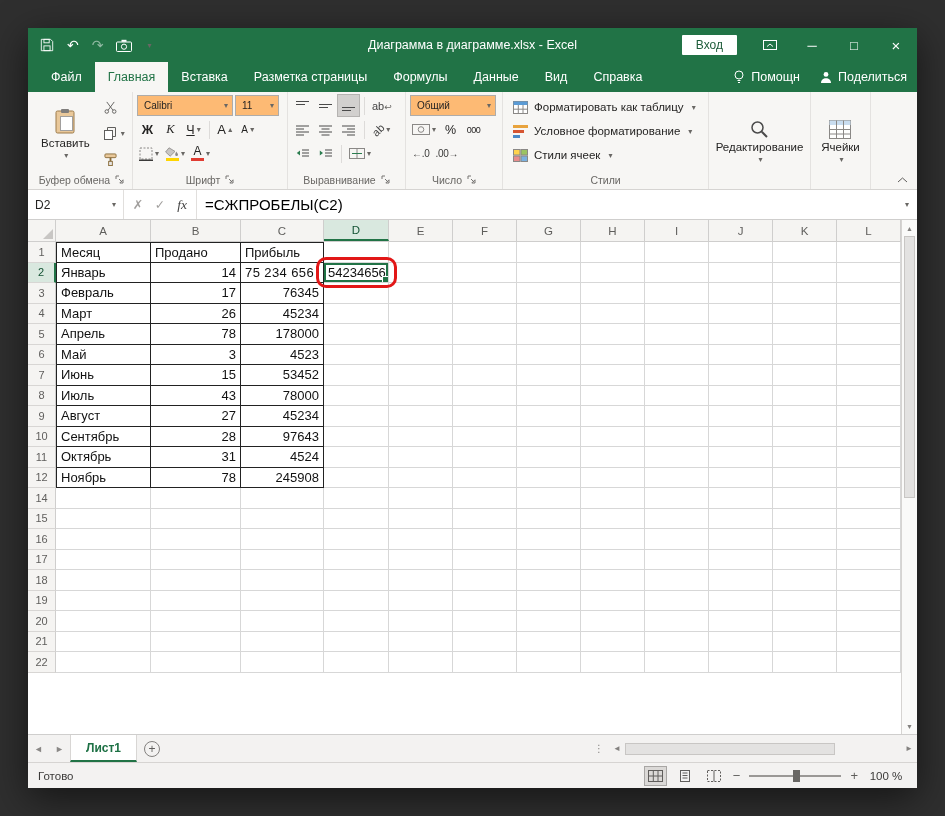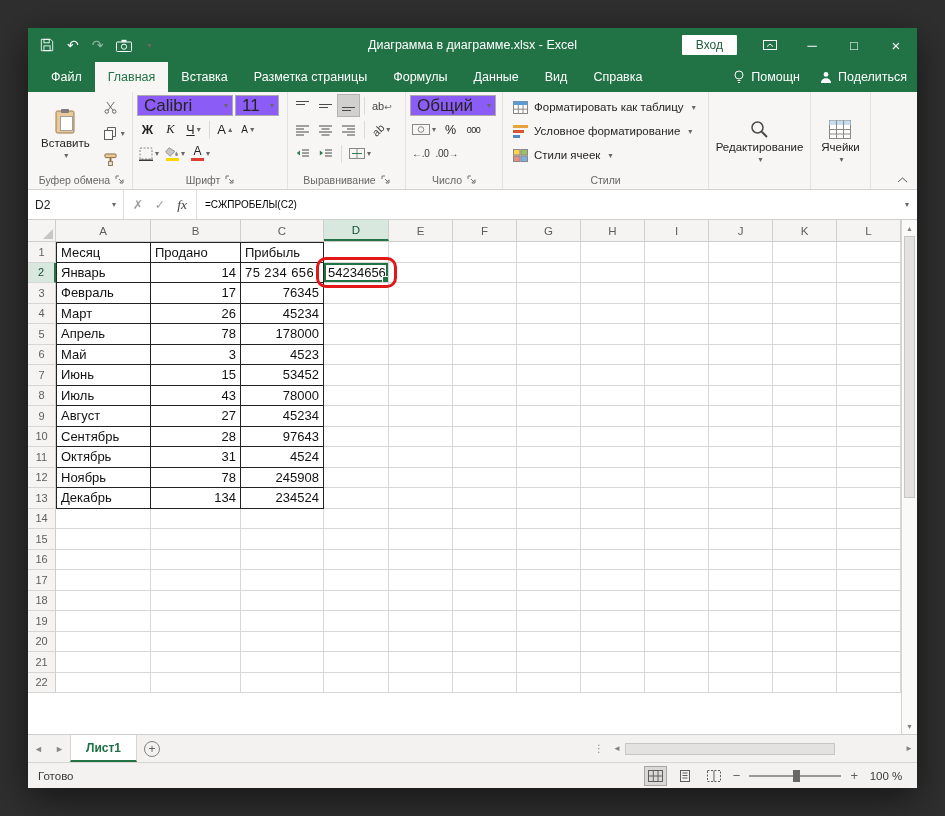--- a/index.html
+++ b/index.html
@@ -29,21 +29,21 @@
   
   .ribbon{height:98px;background:#f7f6f4;display:flex;align-items:stretch;flex:0 0 auto;border-bottom:1px solid #d6d4d2;position:relative;padding-left:3px}
   .rgroup{display:flex;flex-direction:column;border-right:1px solid #e4e2e0;flex:0 0 auto}
   .rbody{flex:1;display:flex;padding:3px 4px 0}
   .rbody.vert{flex-direction:column;justify-content:flex-start;gap:3px}
   .rlabel{height:17px;display:flex;align-items:center;justify-content:center;gap:5px;font-size:10.5px;color:#696764;padding-bottom:2px;white-space:nowrap}
   .bigbtn{display:flex;flex-direction:column;align-items:center;justify-content:center;gap:2px;padding:2px 6px;font-size:11.5px;text-align:center}
   .smallcol{display:flex;flex-direction:column;justify-content:space-between;padding:3px 0 3px 5px}
   .sbtn{height:19px;display:flex;align-items:center;gap:3px;padding:0 3px}
   .frow{display:flex;align-items:center;gap:2px}
-  .combo{background:#8b5cf6;border:1px solid #aeacaa;height:21px;display:flex;align-items:center;justify-content:space-between;padding:0 4px 0 6px;font-size:17px;white-space:nowrap}
+  .combo{background:#fdba74;border:1px solid #aeacaa;height:21px;display:flex;align-items:center;justify-content:space-between;padding:0 4px 0 6px;font-size:10px;white-space:nowrap}
   .fbtn{min-width:21px;height:21px;display:flex;align-items:center;justify-content:center;font-size:12.5px;padding:0 2px;position:relative;white-space:nowrap}
   .fbtn.b{font-weight:bold}
   .fbtn.i{font-style:italic;font-family:"Liberation Serif","DejaVu Serif",serif}
   .fbtn.u .ultr{text-decoration:underline}
   .fbtn.pressed{background:#d2d0ce;outline:1px solid #b5b3b1}
   .vsep{width:1px;height:18px;background:#dddbd9;margin:0 3px}
   .dd{display:inline-flex;align-items:center}
   .dd::after{content:"▾";font-size:8px;color:#696764;margin-left:2px}
   .tiny{font-size:7px;color:#696764;margin-left:1px}
   .colstack{display:flex;flex-direction:column;align-items:center;gap:1px}
@@ -59,21 +59,21 @@
   .k000{font-size:9px;letter-spacing:-.5px}
   .ribspacer{flex:1;border-right:none}
   .collapse{position:absolute;right:9px;bottom:6px}
 
   
   .formulabar{height:30px;background:#fff;border-bottom:1px solid #cfcecd;display:flex;align-items:stretch;flex:0 0 auto}
   .namebox{width:96px;display:flex;align-items:center;justify-content:space-between;padding:0 7px;font-size:12px;border-right:1px solid #e1dfdd}
   .fbicons{display:flex;align-items:center;padding:0 5px;border-right:1px solid #e1dfdd;gap:4px}
   .fbbtn{width:18px;text-align:center;color:#a19f9d;font-size:12.5px}
   .fxbtn{color:#444;font-style:italic;font-family:"Liberation Serif","DejaVu Serif",serif;font-size:13.5px}
-  .fbinput{flex:1;display:flex;align-items:center;padding:0 8px;font-size:10px;color:#000}
+  .fbinput{flex:1;display:flex;align-items:center;padding:0 8px;font-size:15px;color:#000}
   .fbexpand{width:22px;display:flex;align-items:center;justify-content:center}
 
   
   .sheetarea{flex:1;display:flex;background:#fff;min-height:0;position:relative}
   .gridcol{flex:1;display:flex;flex-direction:column;min-width:0}
   .colheaders{height:22px;display:flex;background:#f5f4f2;border-bottom:1px solid #cfcecd;flex:0 0 auto}
   .corner{width:28px;border-right:1px solid #cfcecd;position:relative;flex:0 0 auto}
   .corner::after{content:"";position:absolute;right:2px;bottom:2px;border-left:10px solid transparent;border-bottom:10px solid #c8c6c4}
   .colh{display:flex;align-items:center;justify-content:center;font-size:11.5px;color:#5f5e5c;border-right:1px solid #cfcecd;flex:0 0 auto}
   .colh.selcol{background:#d9e8df;color:#135233;border-bottom:2px solid #217346}
@@ -710,35 +710,20 @@
             <div class="cell" style="width: 64px;"></div>
             <div class="cell" style="width: 64px;"></div>
             <div class="cell" style="width: 64px;"></div>
             <div class="cell" style="width: 64px;"></div>
           </div>
           <div class="grow">
             <div class="rowh">12</div>
             <div class="cell tb tbl" style="width: 95px;">Ноябрь</div>
             <div class="cell ar tb" style="width: 90px;">78</div>
             <div class="cell ar tb" style="width: 83px;">245908</div>
-            <div class="cell" style="width: 65px;"></div>
-            <div class="cell" style="width: 64px;"></div>
-            <div class="cell" style="width: 64px;"></div>
-            <div class="cell" style="width: 64px;"></div>
-            <div class="cell" style="width: 64px;"></div>
-            <div class="cell" style="width: 64px;"></div>
-            <div class="cell" style="width: 64px;"></div>
-            <div class="cell" style="width: 64px;"></div>
-            <div class="cell" style="width: 64px;"></div>
-          </div>
-          <div class="grow">
-            <div class="rowh">13</div>
-            <div class="cell tb tbl" style="width: 95px;">Декабрь</div>
-            <div class="cell ar tb" style="width: 90px;">134</div>
-            <div class="cell ar tb" style="width: 83px;">234524</div>
             <div class="cell" style="width: 65px;"></div>
             <div class="cell" style="width: 64px;"></div>
             <div class="cell" style="width: 64px;"></div>
             <div class="cell" style="width: 64px;"></div>
             <div class="cell" style="width: 64px;"></div>
             <div class="cell" style="width: 64px;"></div>
             <div class="cell" style="width: 64px;"></div>
             <div class="cell" style="width: 64px;"></div>
             <div class="cell" style="width: 64px;"></div>
           </div>

